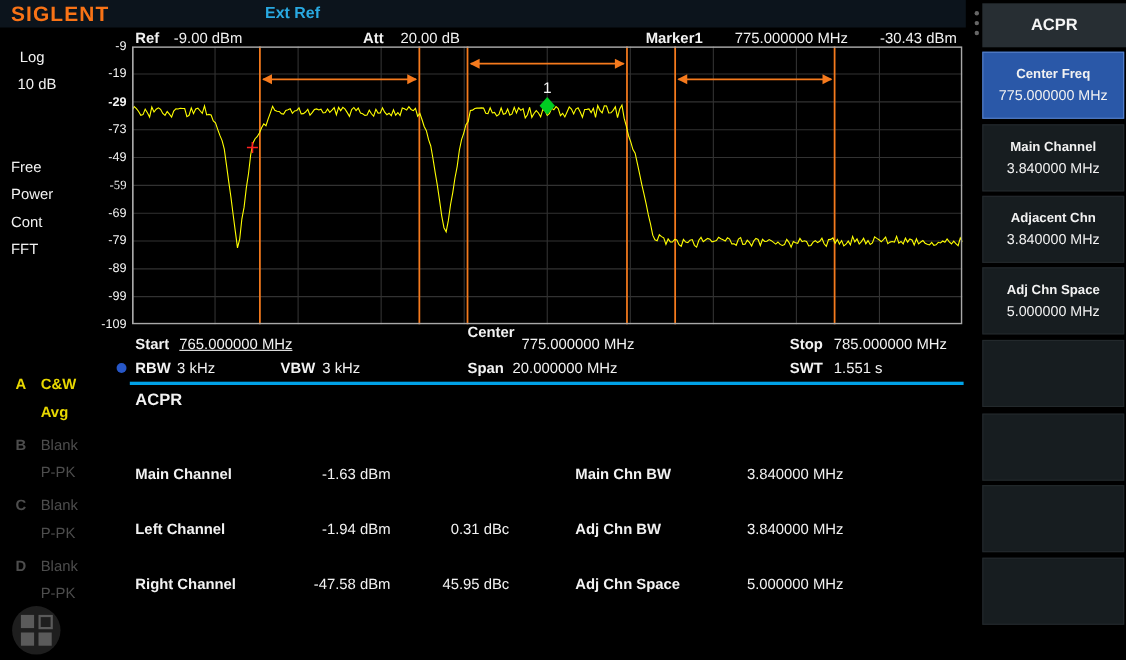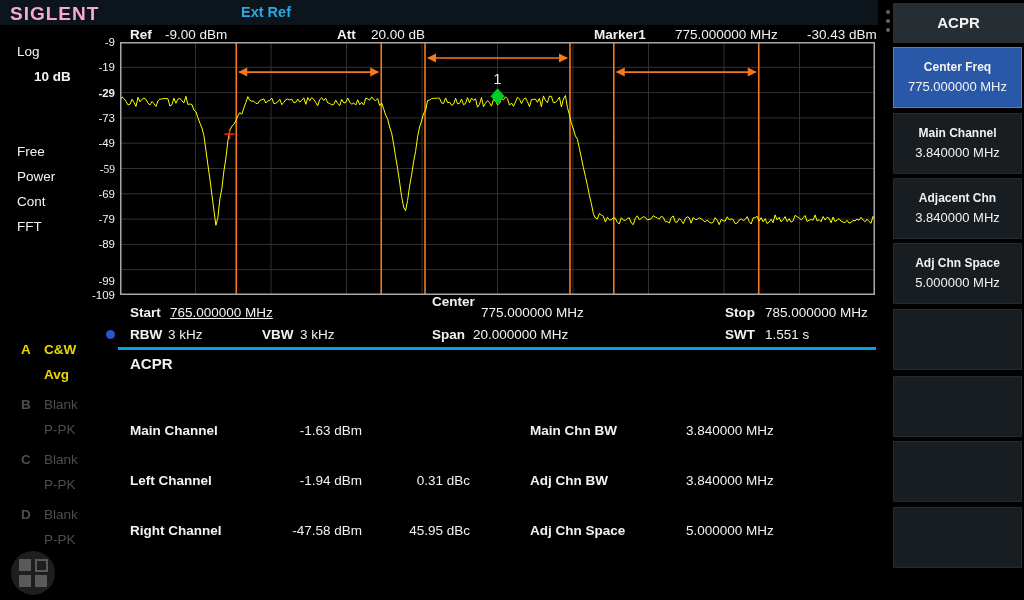--- a/index.html
+++ b/index.html
@@ -1,23 +1,23 @@
 <!DOCTYPE html>
 <html><head>
 <meta charset="utf-8">
 <style>
   html,body{margin:0;padding:0;background:#000;}
   #screen{position:relative;width:1024px;height:600px;background:#000;overflow:hidden;
           font-family:"Liberation Sans",sans-serif;}
   
   .topbar{position:absolute;left:0;top:0;width:1024px;height:25px;background:#0c141c;}
-  .logo{position:absolute;left:10px;top:3px;color:#f9a8d4;font-size:19px;font-weight:bold;letter-spacing:1px;}
+  .logo{position:absolute;left:10px;top:3px;color:#f97316;font-size:19px;font-weight:bold;letter-spacing:1px;}
   .extref{position:absolute;left:241px;top:4px;color:#29a9e1;font-size:14.5px;font-weight:bold;}
   
-  .lbl{position:absolute;color:#f2f2f2;font-size:13.5px;white-space:nowrap;line-height:15px;margin-left:7px;}
+  .lbl{position:absolute;color:#f2f2f2;font-size:13.5px;white-space:nowrap;line-height:15px;}
   .b{font-weight:bold;}
   .yellow{color:#e8d800;}
   .dim{color:#4d4d4d;}
   
   #plot-wrap{position:absolute;left:120px;top:42px;width:755px;height:253px;}
   #y-labels{position:absolute;left:86px;top:42px;width:31px;height:253px;}
   .ytick{position:absolute;right:2px;color:#f2f2f2;font-size:11.5px;line-height:12px;}
   
   .divider{position:absolute;left:118px;top:347px;width:758px;height:3px;background:#00a2e8;}
   .bullet{position:absolute;left:106px;top:330px;width:9px;height:9px;background:#2757c8;border-radius:50%;}
@@ -53,22 +53,22 @@
   </div>
 
   <span class="lbl b" style="left:123px;top:27px;">Ref</span>
   <span class="lbl" style="left:158px;top:27px;">-9.00 dBm</span>
   <span class="lbl b" style="left:330px;top:27px;">Att</span>
   <span class="lbl" style="left:364px;top:27px;text-align:right;">20.00 dB</span>
   <span class="lbl b" style="left:587px;top:27px;">Marker1</span>
   <span class="lbl" style="left:668px;top:27px;">775.000000 MHz</span>
   <span class="lbl" style="left:800px;top:27px;">-30.43 dBm</span>
 
-  <span class="lbl" style="left:10px;top:44px;">Log</span>
-  <span class="lbl" style="left:27px;top:69px;font-weight:bold;">10 dB</span>
+  <span class="lbl" style="left:18px;top:44px;">Log</span>
+  <span class="lbl" style="left:16px;top:69px;">10 dB</span>
   <span class="lbl" style="left:10px;top:144px;">Free</span>
   <span class="lbl" style="left:10px;top:169px;">Power</span>
   <span class="lbl" style="left:10px;top:194px;">Cont</span>
   <span class="lbl" style="left:10px;top:219px;">FFT</span>
 
   <span class="lbl b yellow" style="left:14px;top:342px;">A</span>
   <span class="lbl b yellow" style="left:37px;top:342px;">C&amp;W</span>
   <span class="lbl b yellow" style="left:37px;top:367px;">Avg</span>
   <span class="lbl b dim" style="left:14px;top:397px;">B</span>
   <span class="lbl dim" style="left:37px;top:397px;">Blank</span>
@@ -90,21 +90,21 @@
   <div id="y-labels">
       <div class="ytick" style="top: -6px;">-9</div>
       <div class="ytick" style="top: 19.3px;">-19</div>
       <div class="ytick" style="top: 44.6px; font-weight: bold;">-29</div>
       <div class="ytick" style="top: 69.9px;">-73</div>
       <div class="ytick" style="top: 95.2px;">-49</div>
       <div class="ytick" style="top: 120.5px; font-family: Liberation Serif, serif;">-59</div>
       <div class="ytick" style="top: 145.8px;">-69</div>
       <div class="ytick" style="top: 171.1px;">-79</div>
       <div class="ytick" style="top: 196.4px;">-89</div>
-      <div class="ytick" style="top: 233px;">-99</div>
+      <div class="ytick" style="top: 222px;">-99</div>
       <div class="ytick" style="top: 247px;">-109</div>
     </div>
   <div id="plot-wrap">
     <svg id="plot-svg" width="755" height="253">
         <line x1="75.5" y1="0" x2="75.5" y2="253" stroke="#323232" stroke-width="1"></line>
         <line x1="151.0" y1="0" x2="151.0" y2="253" stroke="#323232" stroke-width="1"></line>
         <line x1="226.5" y1="0" x2="226.5" y2="253" stroke="#323232" stroke-width="1"></line>
         <line x1="302.0" y1="0" x2="302.0" y2="253" stroke="#323232" stroke-width="1"></line>
         <line x1="377.5" y1="0" x2="377.5" y2="253" stroke="#323232" stroke-width="1"></line>
         <line x1="453.0" y1="0" x2="453.0" y2="253" stroke="#323232" stroke-width="1"></line>

